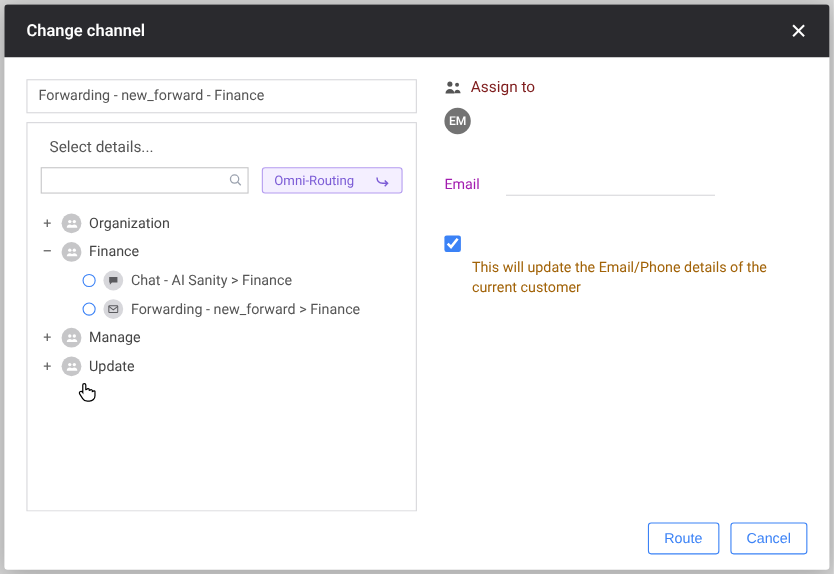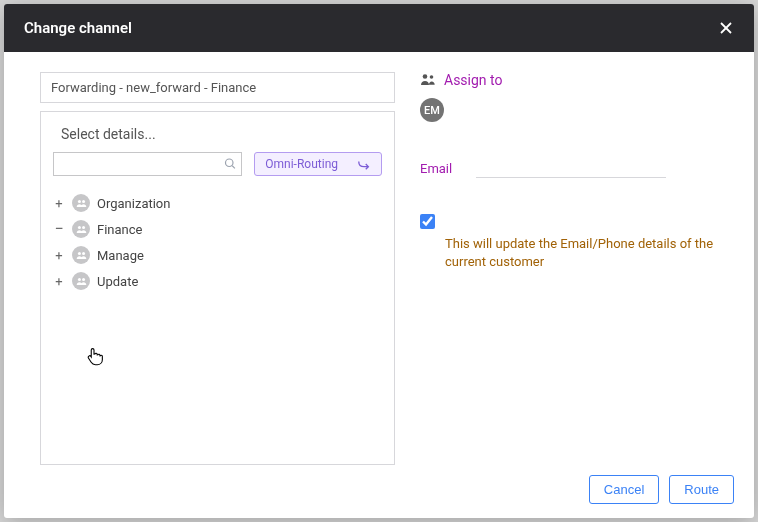--- a/index.html
+++ b/index.html
@@ -3,21 +3,21 @@
 <meta charset="utf-8">
 <style>
   * { box-sizing: border-box; }
   html, body { margin:0; padding:0; font-family: -apple-system, BlinkMacSystemFont, "Segoe UI", Roboto, Arial, sans-serif; }
   body { width:758px; height:522px; background:#d7d7d7; position:relative; overflow:hidden; }
   .modal { position:absolute; left:4px; top:4px; right:4px; bottom:4px; background:#fff; border-radius:3px; box-shadow:0 4px 24px rgba(0,0,0,0.25); display:flex; flex-direction:column; }
   .modal-header { background:#2a2a2e; color:#fff; padding:15px 20px; display:flex; align-items:center; justify-content:space-between; border-top-left-radius:3px; border-top-right-radius:3px; }
   .modal-title { font-size:15px; font-weight:600; }
   .close-btn { cursor:pointer; color:#fff; }
   .close-btn svg { display:block; }
-  .modal-body { flex:1; display:flex; padding:20px 36px 0 20px; overflow:hidden;margin-left:16px; }
+  .modal-body { flex:1; display:flex; padding:20px 36px 0 20px; overflow:hidden; }
   .left-col { width:355px; display:flex; flex-direction:column; }
   .right-col { flex:1; padding-left:25px; position:relative; }
   .path-box { border:1px solid #d7d7db; padding:7px 10px; font-size:13px; color:#555; margin-bottom:8px; }
   .select-panel { border:1px solid #d7d7db; height:380px; padding:14px 12px 10px 12px; }
   .select-title { font-size:14px; color:#555; margin-left:8px; margin-bottom:10px; }
   .search-row { display:flex; align-items:center; gap:12px; margin-bottom:14px; }
   .search-box { position:relative; width:210px; }
   .search-box input { width:100%; height:24px; border:1px solid #c6c6c8; padding:2px 26px 2px 6px; font-size:12px; outline:none; }
   .search-box .search-ico { position:absolute; right:6px; top:50%; transform:translateY(-50%); color:#9ca3af; }
   .omni-btn { border:1px solid #b49cf0; background:#f4efff; color:#7c5cd6; font-size:12px; padding:4px 10px; border-radius:3px; display:flex; align-items:center; gap:19px; cursor:pointer; white-space:nowrap; }
@@ -28,21 +28,21 @@
   .group-ico { width:18px; height:18px; border-radius:50%; background:#c6c6c8; display:flex; align-items:center; justify-content:center; color:#fff; flex-shrink:0; }
   .group-ico svg { width:11px; height:11px; }
   .radio { width:12px; height:12px; border-radius:50%; border:1.5px solid #3b82f6; display:inline-block; flex-shrink:0; margin-left:6px; }
   .type-ico { width:18px; height:18px; border-radius:50%; background:#d7d7db; display:flex; align-items:center; justify-content:center; color:#5a5a5e; flex-shrink:0; }
   .type-ico svg { width:10px; height:10px; }
   .channel-children { margin-left:32px; }
   .channel-label { color:#555; }
   .hand-cursor { position:absolute; left:30px; top:155px; pointer-events:none; }
   .hand-cursor svg { width:22px; height:22px; }
 
-  .assign-row { display:flex; align-items:center; gap:8px; color:#a21caf; font-size:14px; }
+  .assign-row { display:flex; align-items:center; gap:8px; color:#7f1d1d; font-size:14px; }
   .assign-row svg { flex-shrink:0; color:#555; }
   .avatar-badge { width:24px; height:24px; border-radius:50%; background:#737373; color:#fff; font-size:11px; display:flex; align-items:center; justify-content:center; margin-top:10px; font-weight:500; }
   .field-label { font-size:13px; color:#a21caf; margin-top:36px; display:flex; align-items:center; gap:24px; }
   .field-underline { border-bottom:1px solid #d7d7db; flex:1; max-width:190px; height:20px; }
   .check-row { margin-top:34px; display:flex; align-items:flex-start; gap:10px; }
   .check-row input[type=checkbox] { width:15px; height:15px; accent-color:#3b82f6; margin:0; margin-top:2px; flex-shrink:0; }
   .check-label { font-size:13.5px; color:#333; }
   .check-desc { font-size:13px; color:#a16207; margin-top:6px; margin-left:25px; line-height:1.4; max-width:310px; }
 
   .modal-footer { display:flex; justify-content:flex-end; gap:10px; padding:10px 20px 14px 20px; }
@@ -107,20 +107,41 @@
             <span class="group-ico">
               <svg viewBox="0 0 16 16" fill="currentColor">
                   <circle cx="5" cy="5" r="2.2"></circle>
                   <circle cx="11" cy="5" r="2.2"></circle>
                   <path d="M1 13c0-2.4 2-4 4-4s4 1.6 4 4zM7 13c0-2.4 2-4 4-4s4 1.6 4 4z"></path>
                 </svg>
             </span>
             <span>Finance</span>
           </div>
 
+          <div class="channel-children">
+            <div class="tree-row">
+              <span class="radio"></span>
+              <span class="type-ico">
+                <svg viewBox="0 0 16 16" fill="currentColor">
+                    <path d="M2 3h12v8H6l-3 3V11H2z"></path>
+                  </svg>
+              </span>
+              <span class="channel-label">Chat - AI Sanity &gt; Finance</span>
+            </div>
+            <div class="tree-row">
+              <span class="radio"></span>
+              <span class="type-ico">
+                <svg viewBox="0 0 16 16" fill="none" stroke="currentColor" stroke-width="1.5">
+                    <rect x="1.5" y="3" width="13" height="10" rx="1"></rect>
+                    <path d="M1.5 4l6.5 5 6.5-5"></path>
+                  </svg>
+              </span>
+              <span class="channel-label">Forwarding - new_forward &gt; Finance</span>
+            </div>
+          </div>
 
           <div class="tree-row">
             <span class="tree-toggle">+</span>
             <span class="group-ico">
               <svg viewBox="0 0 16 16" fill="currentColor">
                   <circle cx="5" cy="5" r="2.2"></circle>
                   <circle cx="11" cy="5" r="2.2"></circle>
                   <path d="M1 13c0-2.4 2-4 4-4s4 1.6 4 4zM7 13c0-2.4 2-4 4-4s4 1.6 4 4z"></path>
                 </svg>
             </span>
@@ -168,17 +189,17 @@
 
       <div class="check-row">
         <input type="checkbox" checked="" style="">
       </div>
       <div class="check-desc">This will update the Email/Phone details of the current customer</div>
     </div>
 
   </div>
 
   <div class="modal-footer">
+    <button class="btn">Route</button>
     <button class="btn">Cancel</button>
-    <button class="btn">Route</button>
   </div>
 
 </div>
 
 </body></html>

